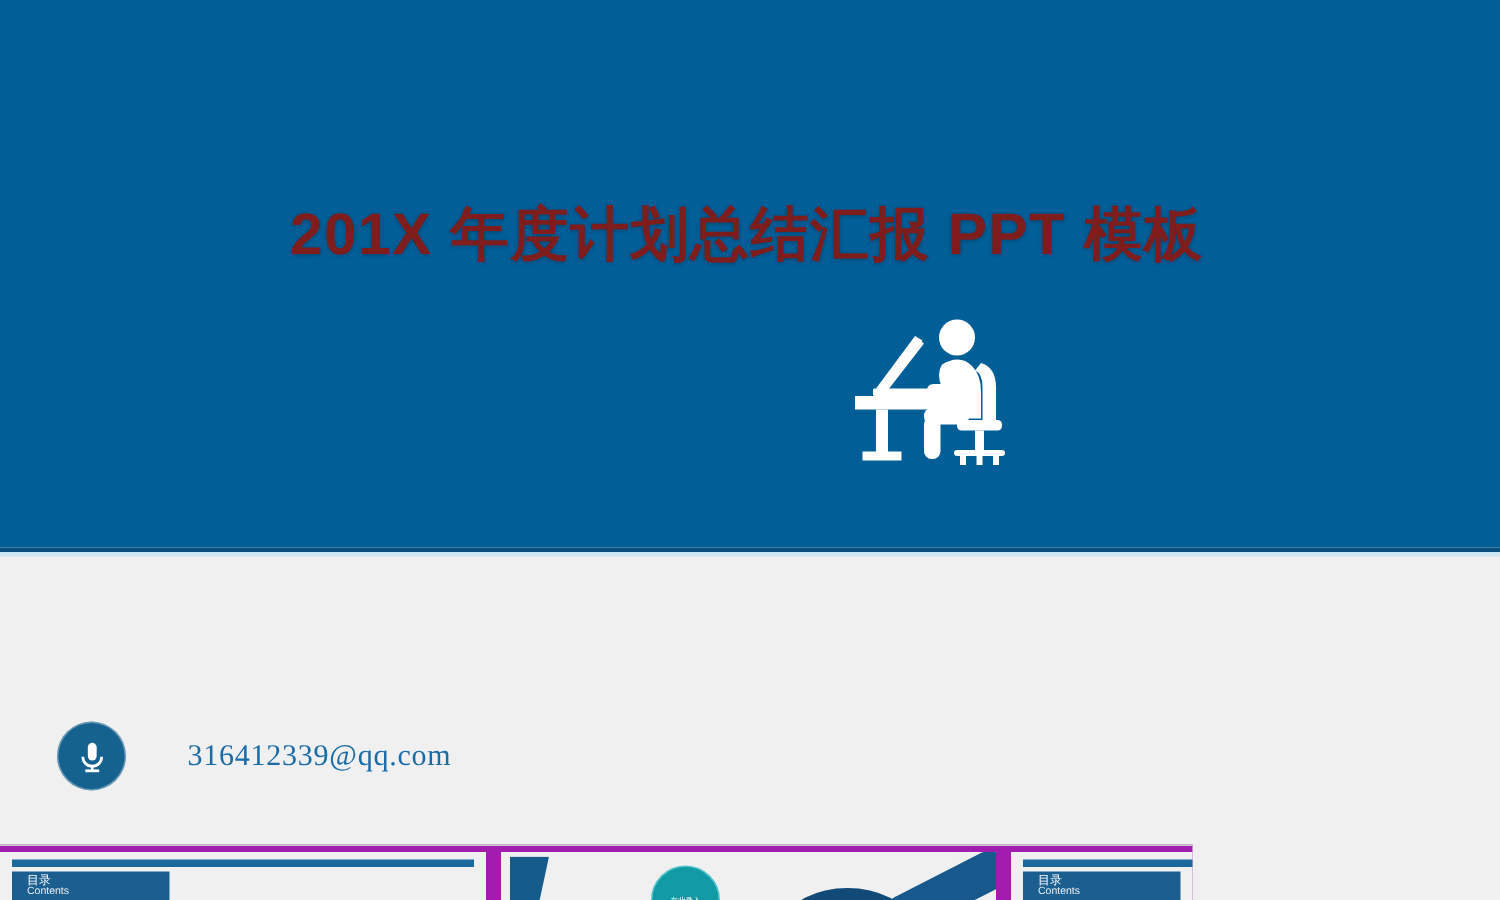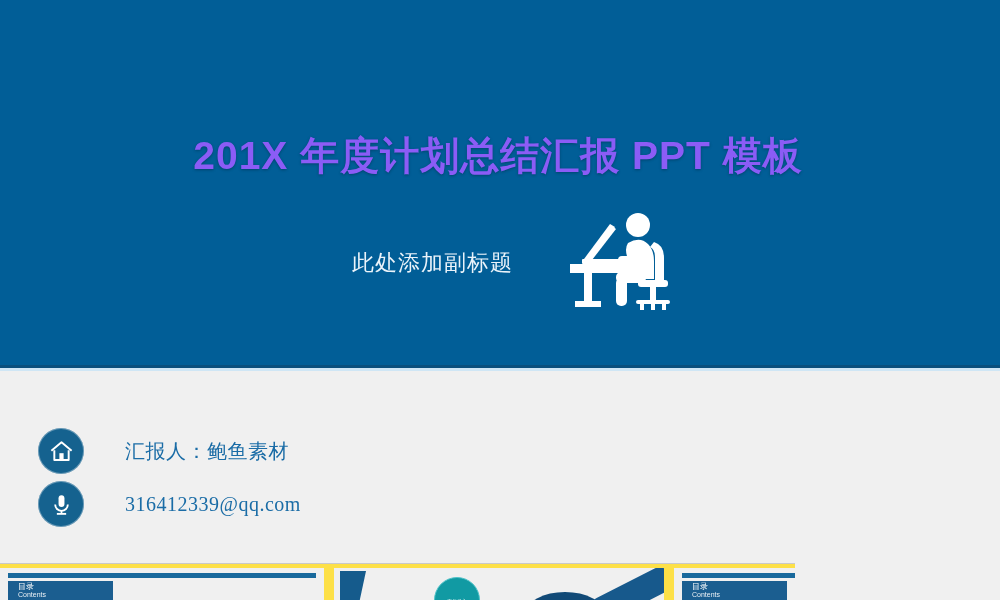--- a/index.html
+++ b/index.html
@@ -23,21 +23,21 @@
     position:absolute; left:0; top:365px; width:1000px; height:3px;
     background:#0a4f7d;
   }
   .hero-edge2{
     position:absolute; left:0; top:368px; width:1000px; height:3px;
     background:#cfe6f5;
   }
   .title{
     position:absolute; left:0; top:129px; width:996px;
     text-align:center;
-    color:#8b5cf6;
+    color:#7f1d1d;
     font-size:39px;
     font-weight:bold;
     letter-spacing:1px;
     text-shadow:0 1px 3px rgba(0,0,0,.28);
     white-space:nowrap;
   }
   .subtitle{
     position:absolute; left:352px; top:248px;
     color:#eaf3fa;
     font-size:22px;
@@ -63,21 +63,21 @@
   .contact-text{
     margin-left:41px;
     color:#1a6ca6;
     font-size:20px;
     letter-spacing:.5px;
     white-space:nowrap;
   }
   
   .filmstrip{
     position:absolute; left:0; top:563px; width:795px; height:37px;
-    background:#fde047;
+    background:#a21caf;
     border-top:1px solid #c9c9c9;
     overflow:hidden;
   }
   .thumb{
     position:absolute; top:4px; height:33px;
     background:#f0f0f0;
     overflow:hidden;
   }
   .thumb.t1{ left:0px;   width:324px; }
   .thumb.t2{ left:334px; width:330px; }
@@ -125,21 +125,20 @@
 </head>
 <body>
 
 <div id="slide">
 
   <div class="hero"></div>
   <div class="hero-edge"></div>
   <div class="hero-edge2"></div>
 
   <div class="title">201X 年度计划总结汇报 PPT 模板</div>
-  <div class="subtitle">此处添加副标题</div>
 
   <div class="desk-icon">
     <svg viewBox="0 0 120 118" width="120" height="118" aria-hidden="true">
       <g fill="#ffffff">
 
         <path d="M18 61 L44 26 L49 29 L25 62 Z"></path>
         <path d="M24 62 L48 30 L52 33 L30 63 Z" opacity="0"></path>
         <polygon points="20,60 46,28 50,31 26,62"></polygon>
 
         <rect x="16" y="61" width="45" height="5" rx="1"></rect>
@@ -166,32 +165,20 @@
         <rect x="84" y="89" width="6" height="14"></rect>
 
         <rect x="70" y="102" width="34" height="4" rx="2"></rect>
         <rect x="74" y="105" width="4" height="7"></rect>
         <rect x="96" y="105" width="4" height="7"></rect>
         <rect x="85" y="105" width="4" height="7"></rect>
       </g>
     </svg>
   </div>
 
-  <div class="contact-row r1">
-    <span class="badge">
-      <svg viewBox="0 0 32 32" width="27" height="27" aria-hidden="true">
-        <g fill="none" stroke="#ffffff" stroke-width="2.3" stroke-linejoin="round">
-          <path d="M4 15 L16 5 L28 15"></path>
-          <path d="M7.5 14.5 L7.5 26 L24.5 26 L24.5 14.5"></path>
-        </g>
-        <rect x="13.5" y="18" width="5" height="8" fill="#ffffff"></rect>
-      </svg>
-    </span>
-    <span class="contact-text">汇报人：鲍鱼素材</span>
-  </div>
 
   <div class="contact-row r2">
     <span class="badge">
       <svg viewBox="0 0 32 32" width="27" height="27" aria-hidden="true">
         <rect x="12.5" y="5" width="7" height="14" rx="3.5" fill="#ffffff"></rect>
         <path d="M8.5 16 a7.5 7.5 0 0 0 15 0" fill="none" stroke="#ffffff" stroke-width="2.2"></path>
         <rect x="15" y="22.5" width="2" height="4" fill="#ffffff"></rect>
         <rect x="10.5" y="26" width="11" height="2.2" fill="#ffffff"></rect>
       </svg>
     </span>

